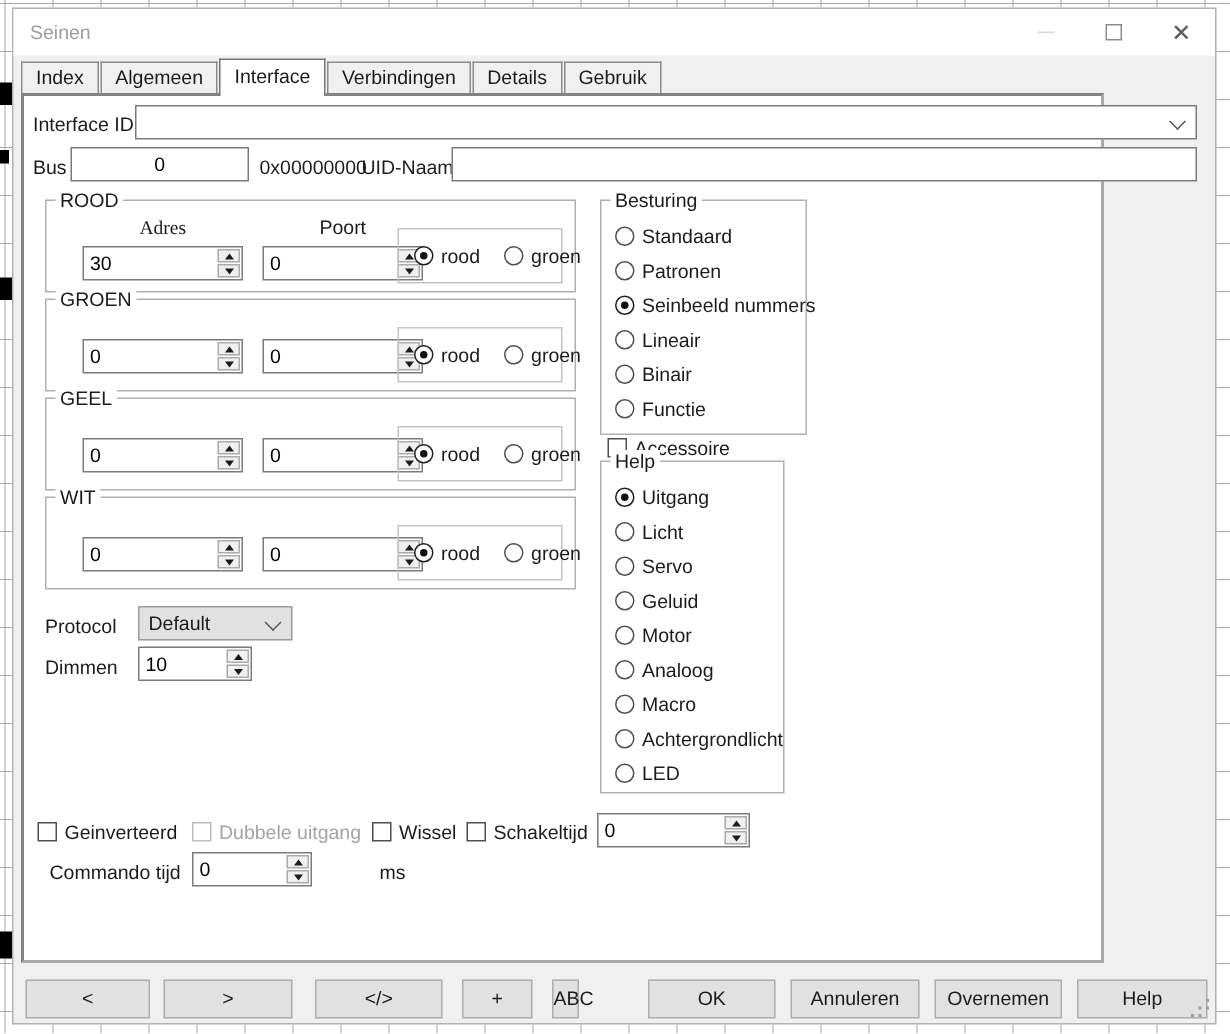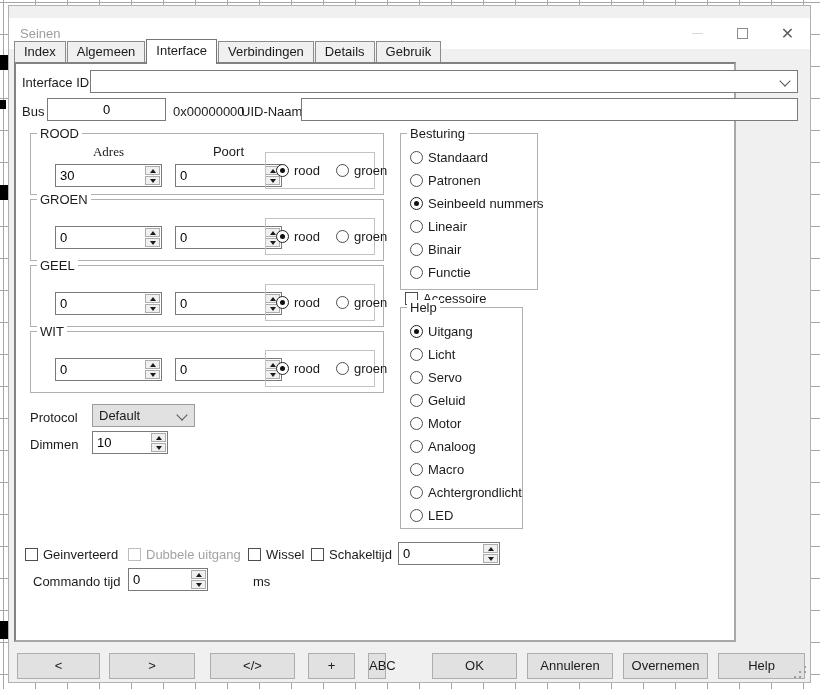--- a/index.html
+++ b/index.html
@@ -12,21 +12,21 @@
       linear-gradient(to bottom, #a6a6a6 1px, transparent 1px),
       linear-gradient(to right, #a6a6a6 1px, transparent 1px);
     background-size:32px 32px, 32px 32px;
     background-position:3px 2px, 3px 2px;
   }
   .mark { position:absolute; background:#000; }
 
   .dialog { position:absolute; left:8px; top:5px; width:801px; height:676px;
     background:#f0f0f0; border:1px solid #b1b1b1; box-sizing:content-box; }
 
-  .titlebar { position:absolute; left:0; top:12px; width:100%; height:31px; background:#ffffff; }
+  .titlebar { position:absolute; left:0; top:0; width:100%; height:31px; background:#ffffff; }
   .title { position:absolute; left:11px; top:8px; color:#9d9d9d; }
   .winbtns { position:absolute; right:0; top:0; height:31px; display:flex; }
   .winbtn { width:45px; height:31px; display:grid; place-items:center; }
   .glyph-min { width:11px; height:1px; background:#d8d8d8; }
   .glyph-max { width:9px; height:9px; border:1px solid #8c8c8c; }
   .glyph-close { color:#5c5c5c; font-size:16px; line-height:1; font-family:"DejaVu Sans",sans-serif; }
 
   .tabstrip { position:absolute; left:5px; top:33px; height:23px; display:flex; align-items:flex-end; z-index:3; }
   .tab { height:21px; line-height:20px; padding:0 9px; background:#f0f0f0;
     border:1px solid #8c8c8c; border-bottom:none; margin-right:1px; box-sizing:border-box; white-space:nowrap; }

